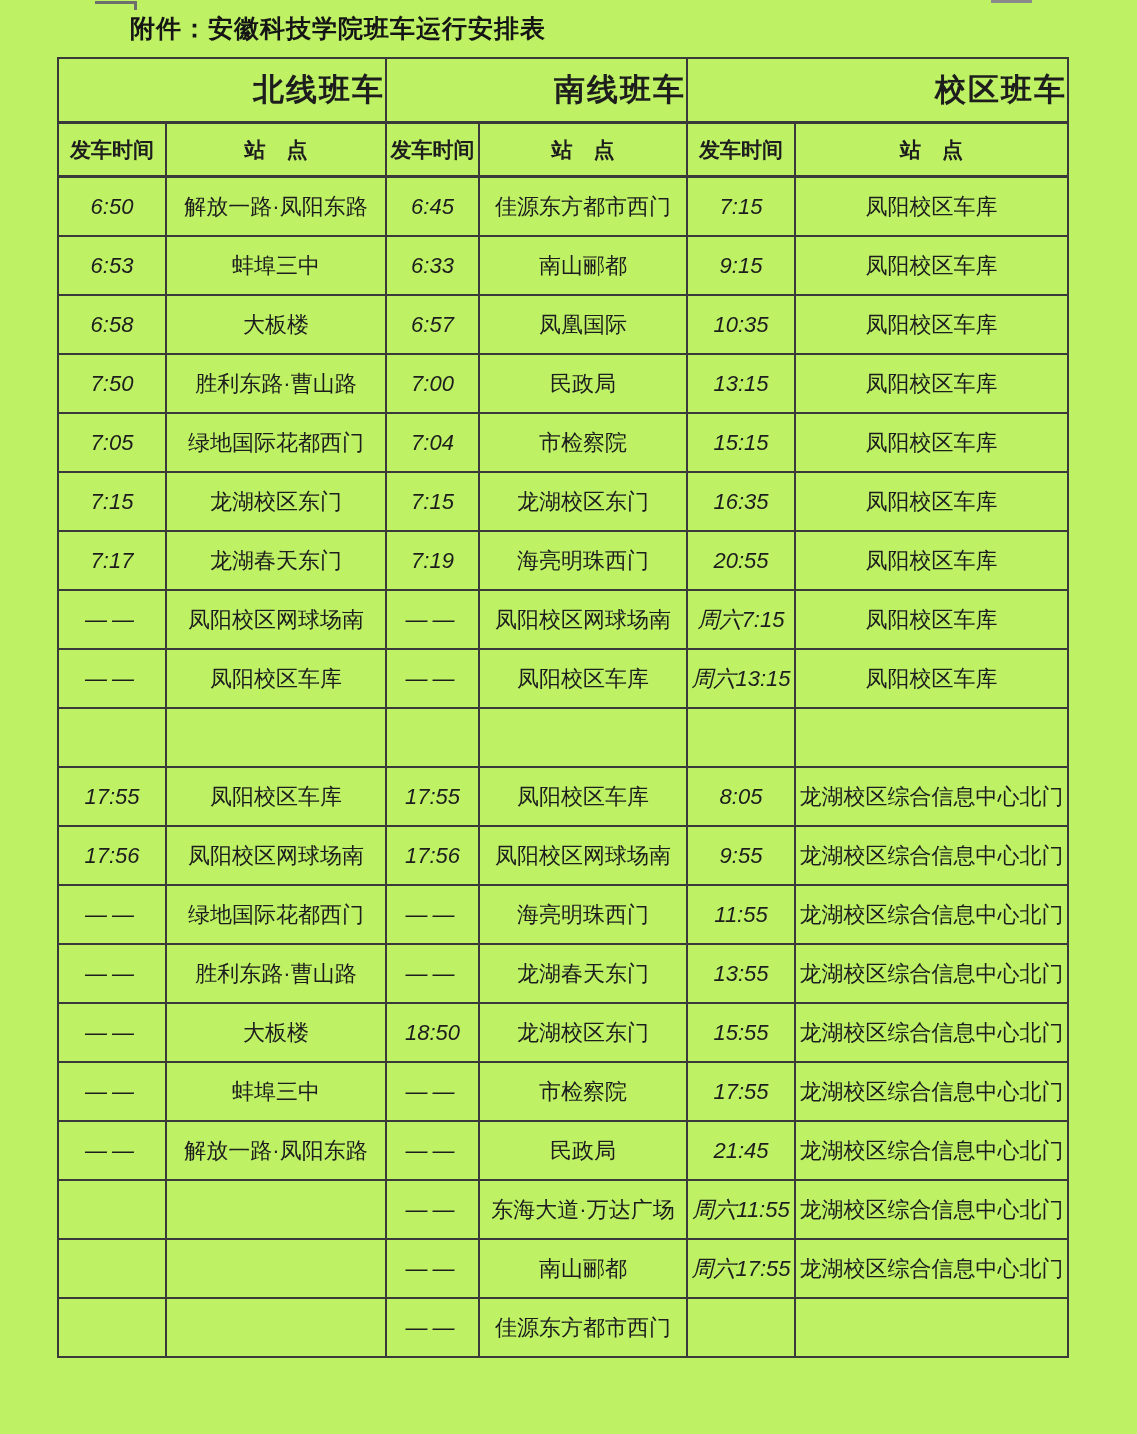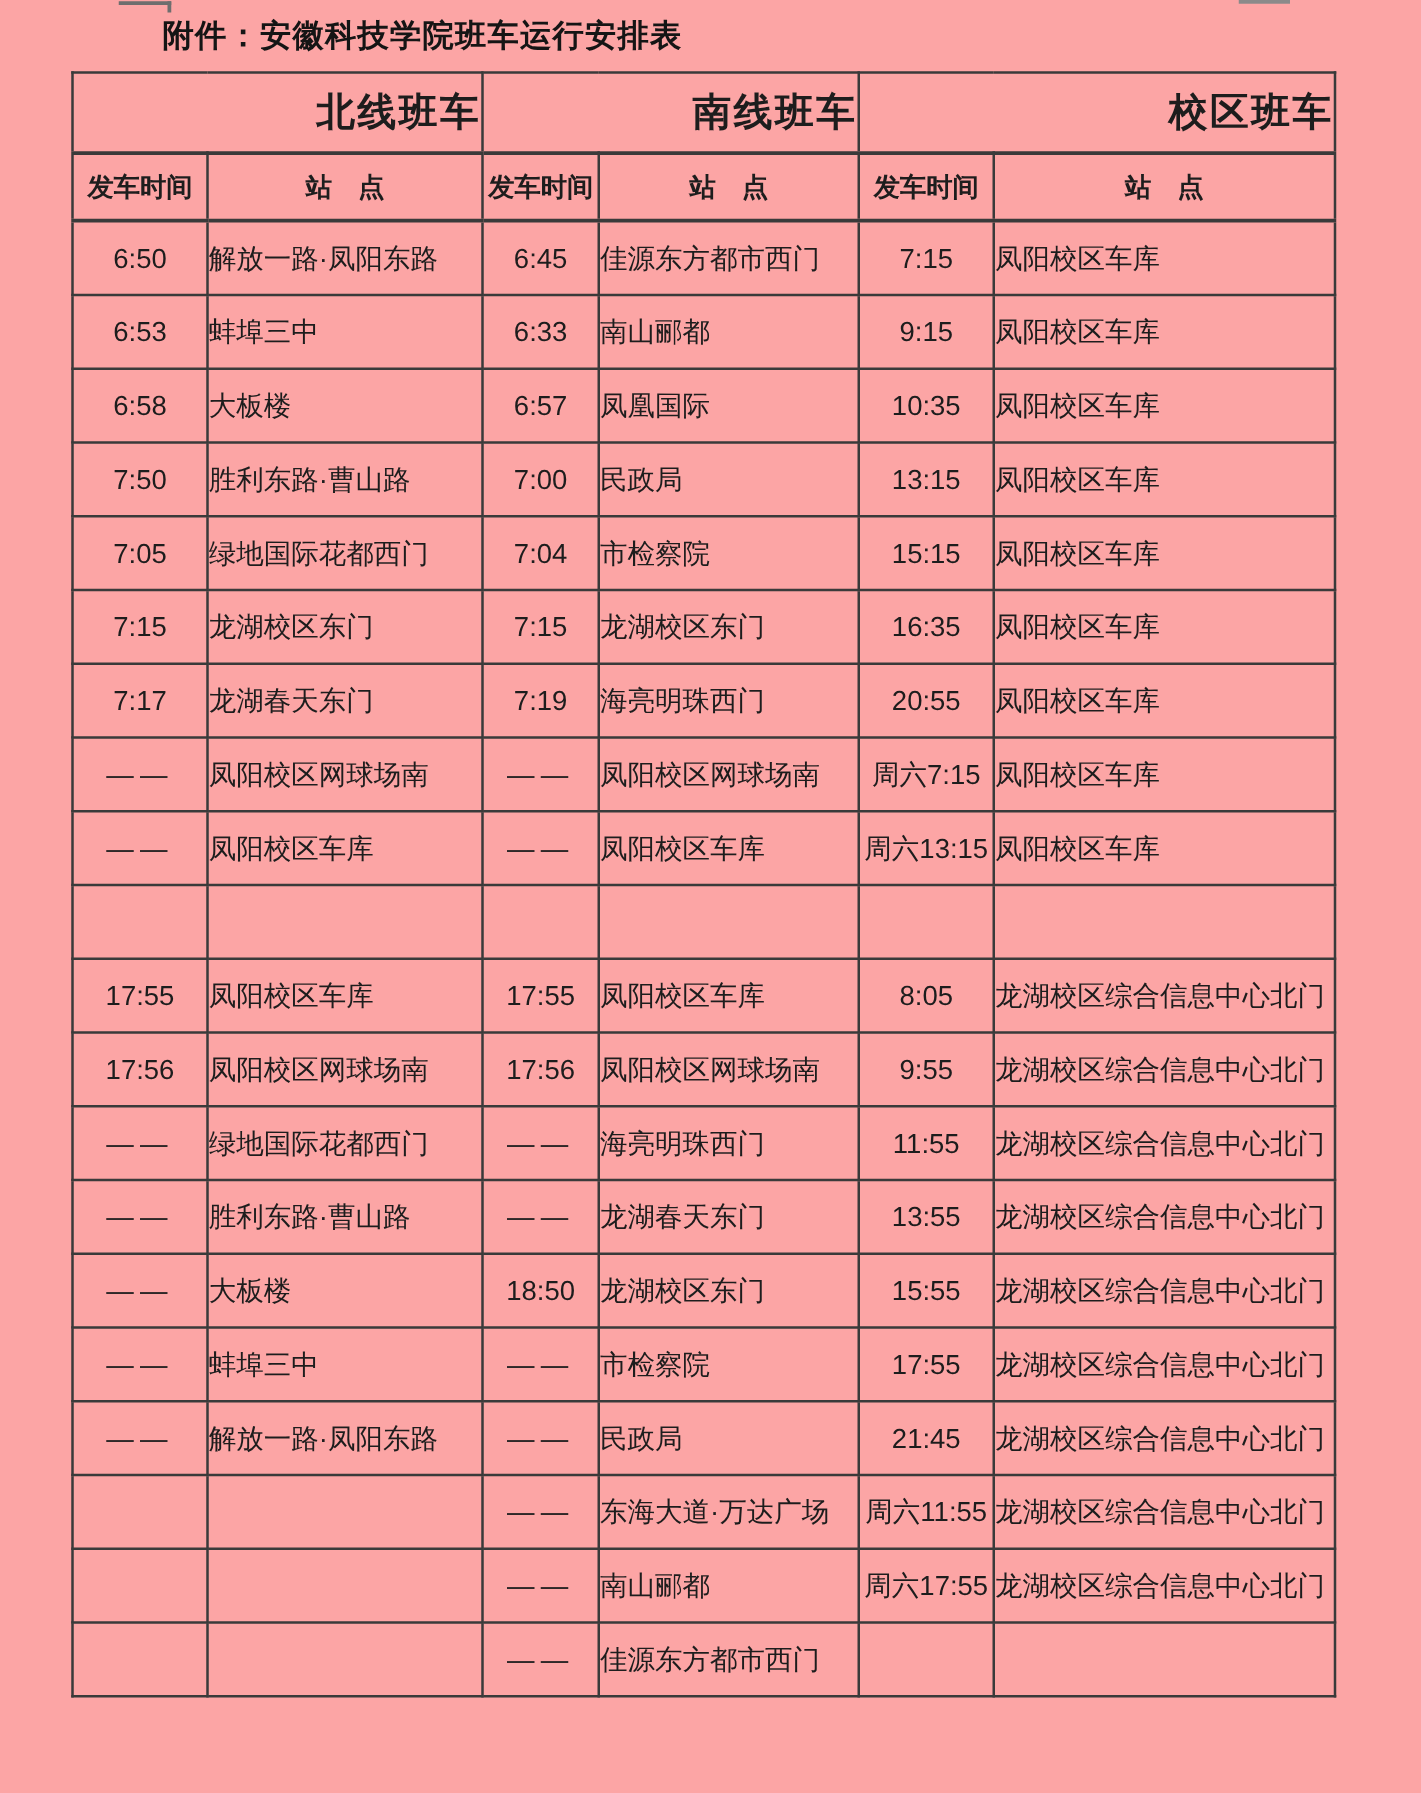--- a/index.html
+++ b/index.html
@@ -2,21 +2,21 @@
 <html><head>
 <meta charset="utf-8">
 <style>
   html, body { margin: 0; padding: 0; }
   body { font-family: "Liberation Sans", "DejaVu Sans", sans-serif; }
 
   .page {
     position: relative;
     width: 1137px;
     height: 1434px;
-    background: #fca5a5;
+    background: #bef264;
     overflow: hidden;
     color: #1d1d1d;
   }
 
   
   .remnant-left {
     position: absolute;
     left: 95px; top: 1px;
     width: 39px; height: 6px;
     border-top: 3px solid #6e6e6e;
@@ -69,23 +69,24 @@
     font-size: 21px;
     font-weight: bold;
     text-align: center;
     border-bottom-width: 3px;
   }
 
   tbody td { height: 57px; }
   td.time {
     text-align: center;
     padding: 0 1px;
+    font-style: italic;
   }
   td.station {
-    text-align: left;
+    text-align: center;
     padding-left: 13px;
   }
   td.dash { letter-spacing: 5px; padding-left: 6px; }
 </style>
 </head>
 <body>
 
 <div class="page">
 
   <div class="remnant-left"></div>

